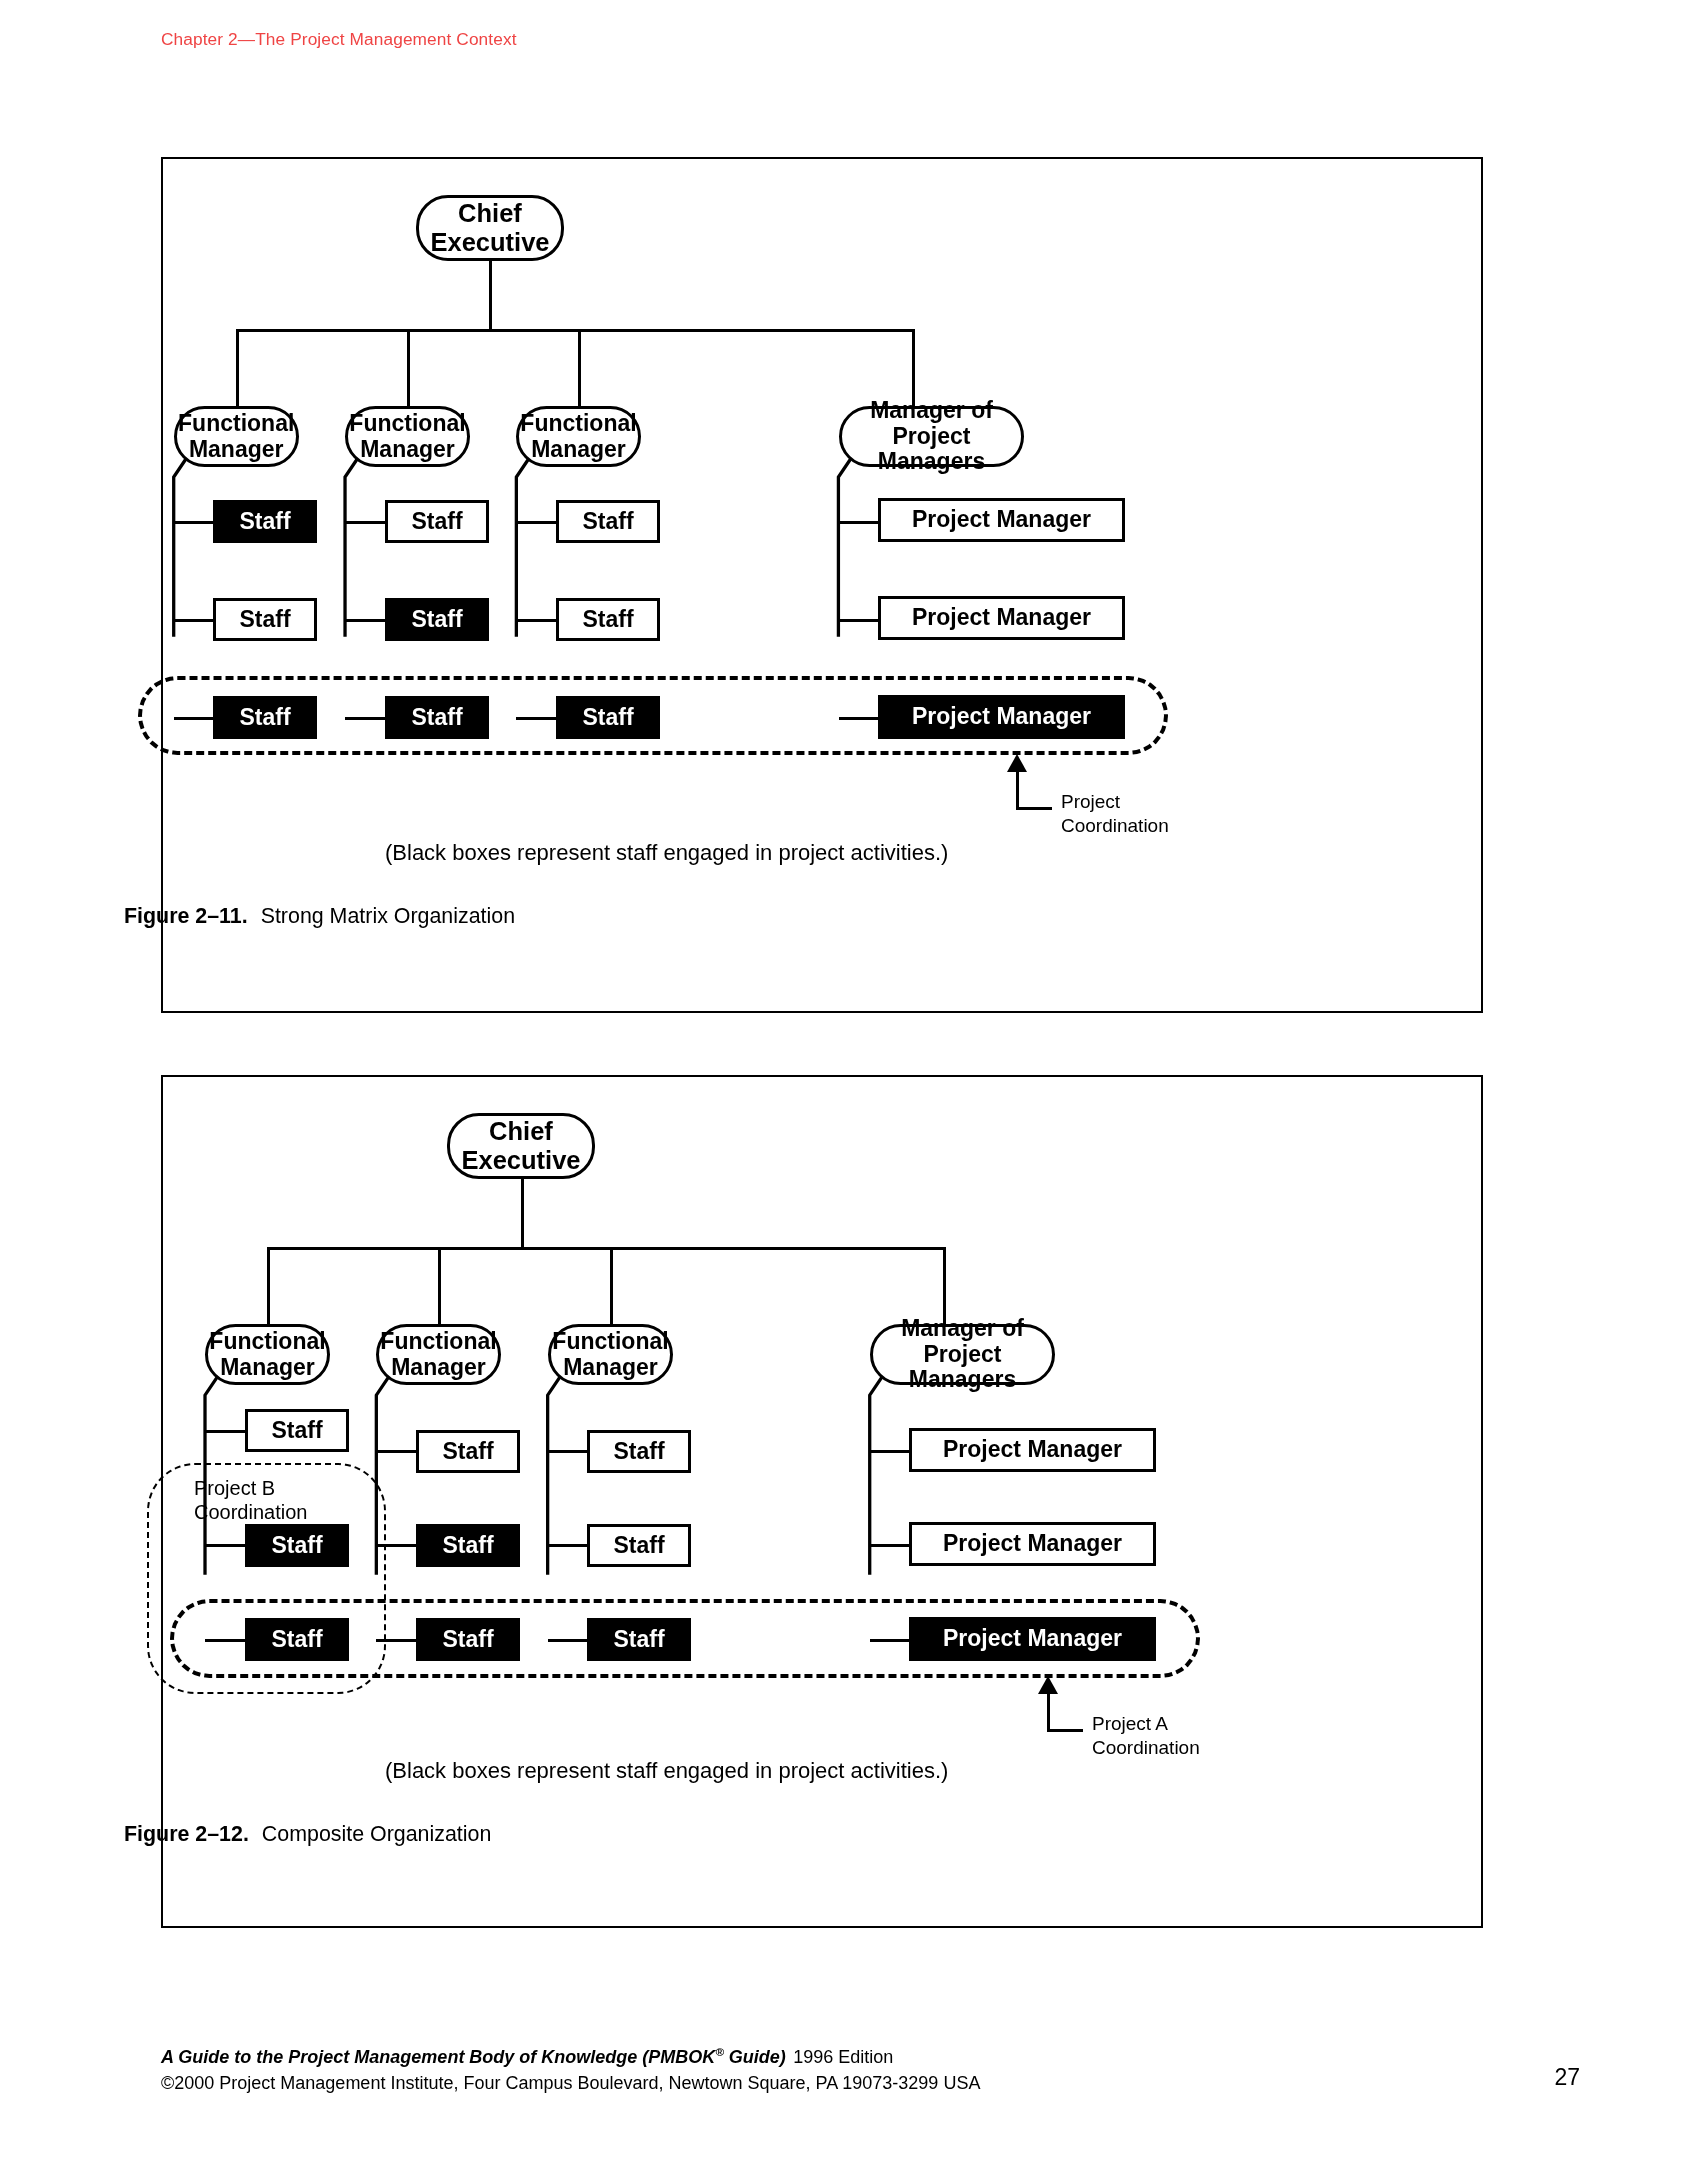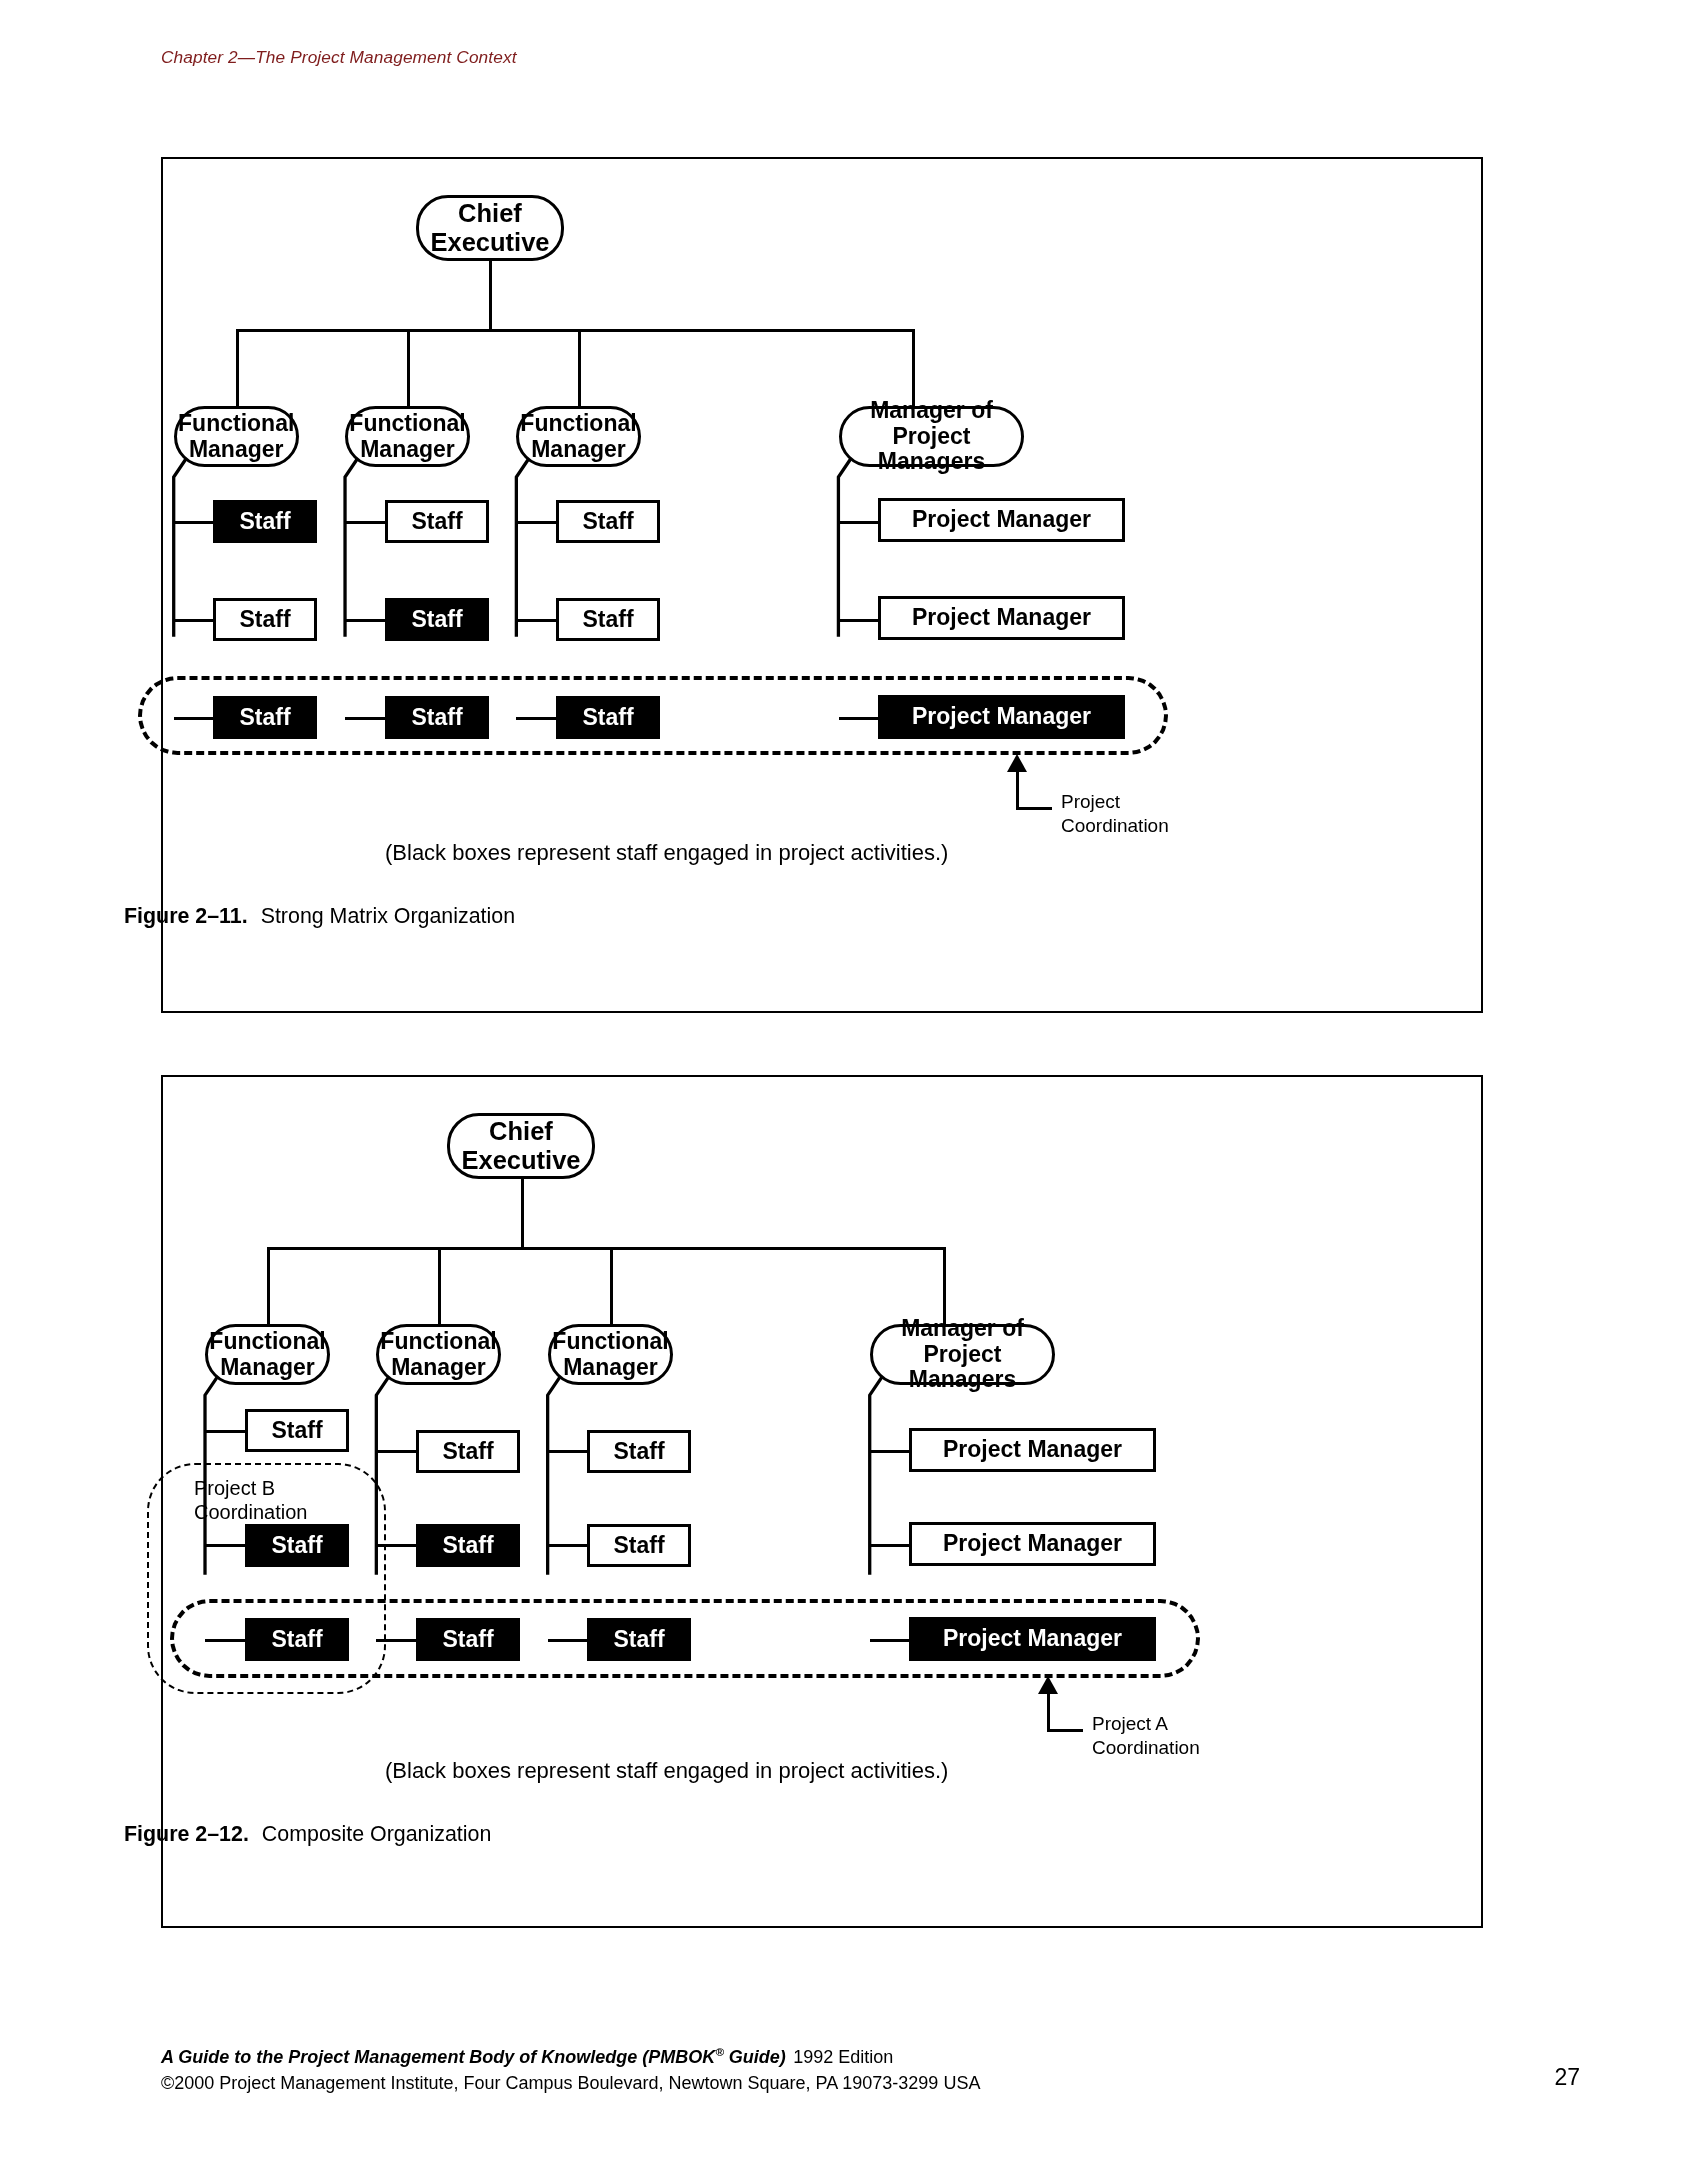--- a/index.html
+++ b/index.html
@@ -13,25 +13,24 @@
     position: relative;
     font-family: "Liberation Sans", sans-serif;
     color: #000000;
     overflow: hidden;
   }
 
   
   .page-header {
     position: absolute;
     left: 161px;
-    top: 47px;
+    top: 29px;
     font-size: 17.3px;
     letter-spacing: 0.1px;
-    color: #7f1d1d;
-    font-style: italic;
+    color: #ef4444;
   }
 
   
   .figure-frame {
     position: absolute;
     border: 2.5px solid #000;
     background: #fff;
     box-sizing: border-box;
   }
   #figure-1-frame { left: 161px;  top: 157px;  width: 1322px; height: 856px; }
@@ -320,17 +319,17 @@
 
     <div class="legend-note" style="left:222px; top:681px;">(Black boxes represent staff engaged in project activities.)</div>
 
     <div class="caption" style="left:-39px; top:745px;">
       <span class="cap-num">Figure 2–12.</span><span class="cap-txt">Composite Organization</span>
     </div>
   </div>
 </div>
 
 <div class="footer">
-  <div class="line1"><span>A Guide to the Project Management Body of Knowledge (PMBOK</span><span class="reg">®</span><span> Guide)</span><span class="edition" style="margin-left:7.4px;">1992 Edition</span></div>
+  <div class="line1"><span>A Guide to the Project Management Body of Knowledge (PMBOK</span><span class="reg">®</span><span> Guide)</span><span class="edition" style="margin-left:7.4px;">1996 Edition</span></div>
   <div class="line2">©2000 Project Management Institute, Four Campus Boulevard, Newtown Square, PA 19073-3299 USA</div>
 </div>
 <div class="page-number">27</div>
 
 
 </body></html>

